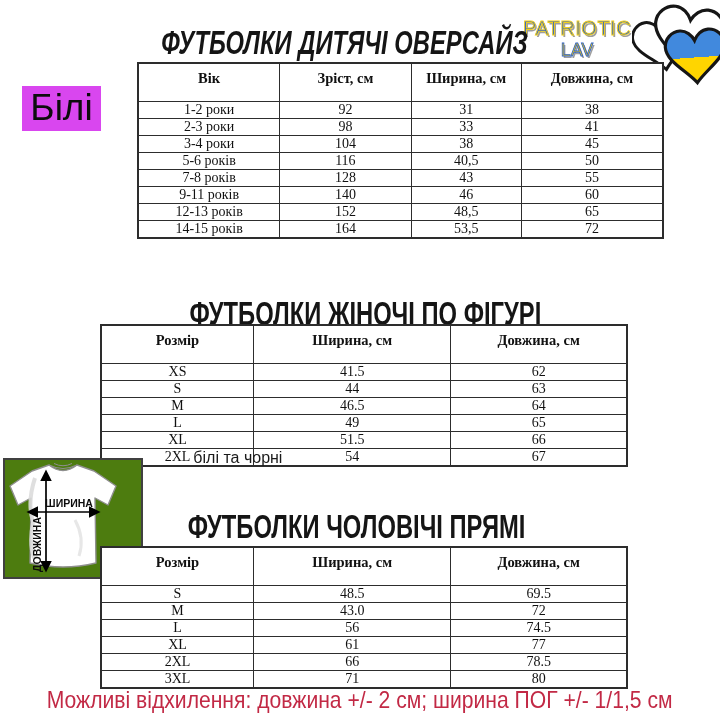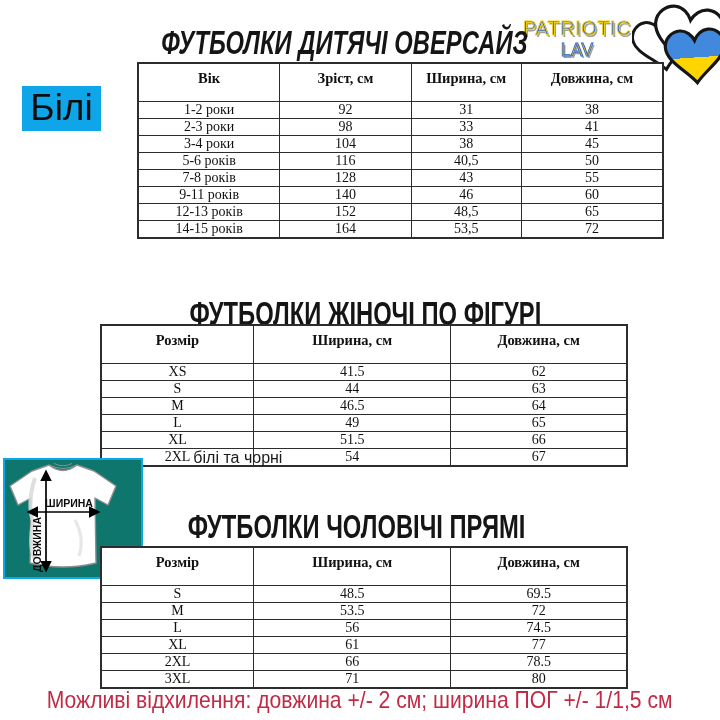--- a/index.html
+++ b/index.html
@@ -114,22 +114,22 @@
     -webkit-text-stroke: 0.8px #2f63c9;
     text-shadow: 1.5px 1.5px 0 rgba(40,40,40,0.45);
   }
   #logo-hearts { position: absolute; left: 116px; top: -12px; }
 
   
   #diagram {
     position: absolute;
     left: 3px; top: 458px;
     width: 140px; height: 121px;
-    border: 2px solid #0ea5e9;
-    background: #0f766e;
+    border: 2px solid #404040;
+    background: #4d7c0f;
   }
 
   
   #footer-note {
     position: absolute;
     left: 0; top: 686px; width: 720px;
     text-align: center;
     font-family: "Liberation Sans", sans-serif;
     font-weight: 400;
     font-size: 24px;
@@ -161,21 +161,21 @@
       </defs>
       <use href="#hrt" transform="translate(2 18) scale(1.75) rotate(-10 16 14)" fill="#ffffff" stroke="#161616" stroke-width="1.7"></use>
       <use href="#hrt" transform="translate(22 6) scale(2.15) rotate(7 16 14)" fill="#ffffff" stroke="#161616" stroke-width="1.5"></use>
       <use href="#hrt" transform="translate(34 28) scale(1.85) rotate(-4 16 14)" fill="url(#flag)" stroke="#161616" stroke-width="1.7"></use>
     </svg>
   </div>
 
   <div class="sec-title" id="title-1">
     <span class="squeeze">ФУТБОЛКИ ДИТЯЧІ ОВЕРСАЙЗ</span>
   </div>
-  <div id="white-label" style="background: #0ea5e9;">Білі</div>
+  <div id="white-label" style="background: #d946ef;">Білі</div>
   <table class="size-table" id="table-1">
     <colgroup>
         <col style="width:27%">
         <col style="width:25%">
         <col style="width:21%">
         <col style="width:27%">
       </colgroup>
     <thead>
         <tr>
           <th>Вік</th>
@@ -327,21 +327,21 @@
         </tr>
       </thead>
     <tbody>
         <tr>
           <td><span class="cellwrap">S</span></td>
           <td>48.5</td>
           <td>69.5</td>
         </tr>
         <tr>
           <td><span class="cellwrap">M</span></td>
-          <td>53.5</td>
+          <td>43.0</td>
           <td>72</td>
         </tr>
         <tr>
           <td><span class="cellwrap">L</span></td>
           <td>56</td>
           <td>74.5</td>
         </tr>
         <tr>
           <td><span class="cellwrap">XL</span></td>
           <td>61</td>

